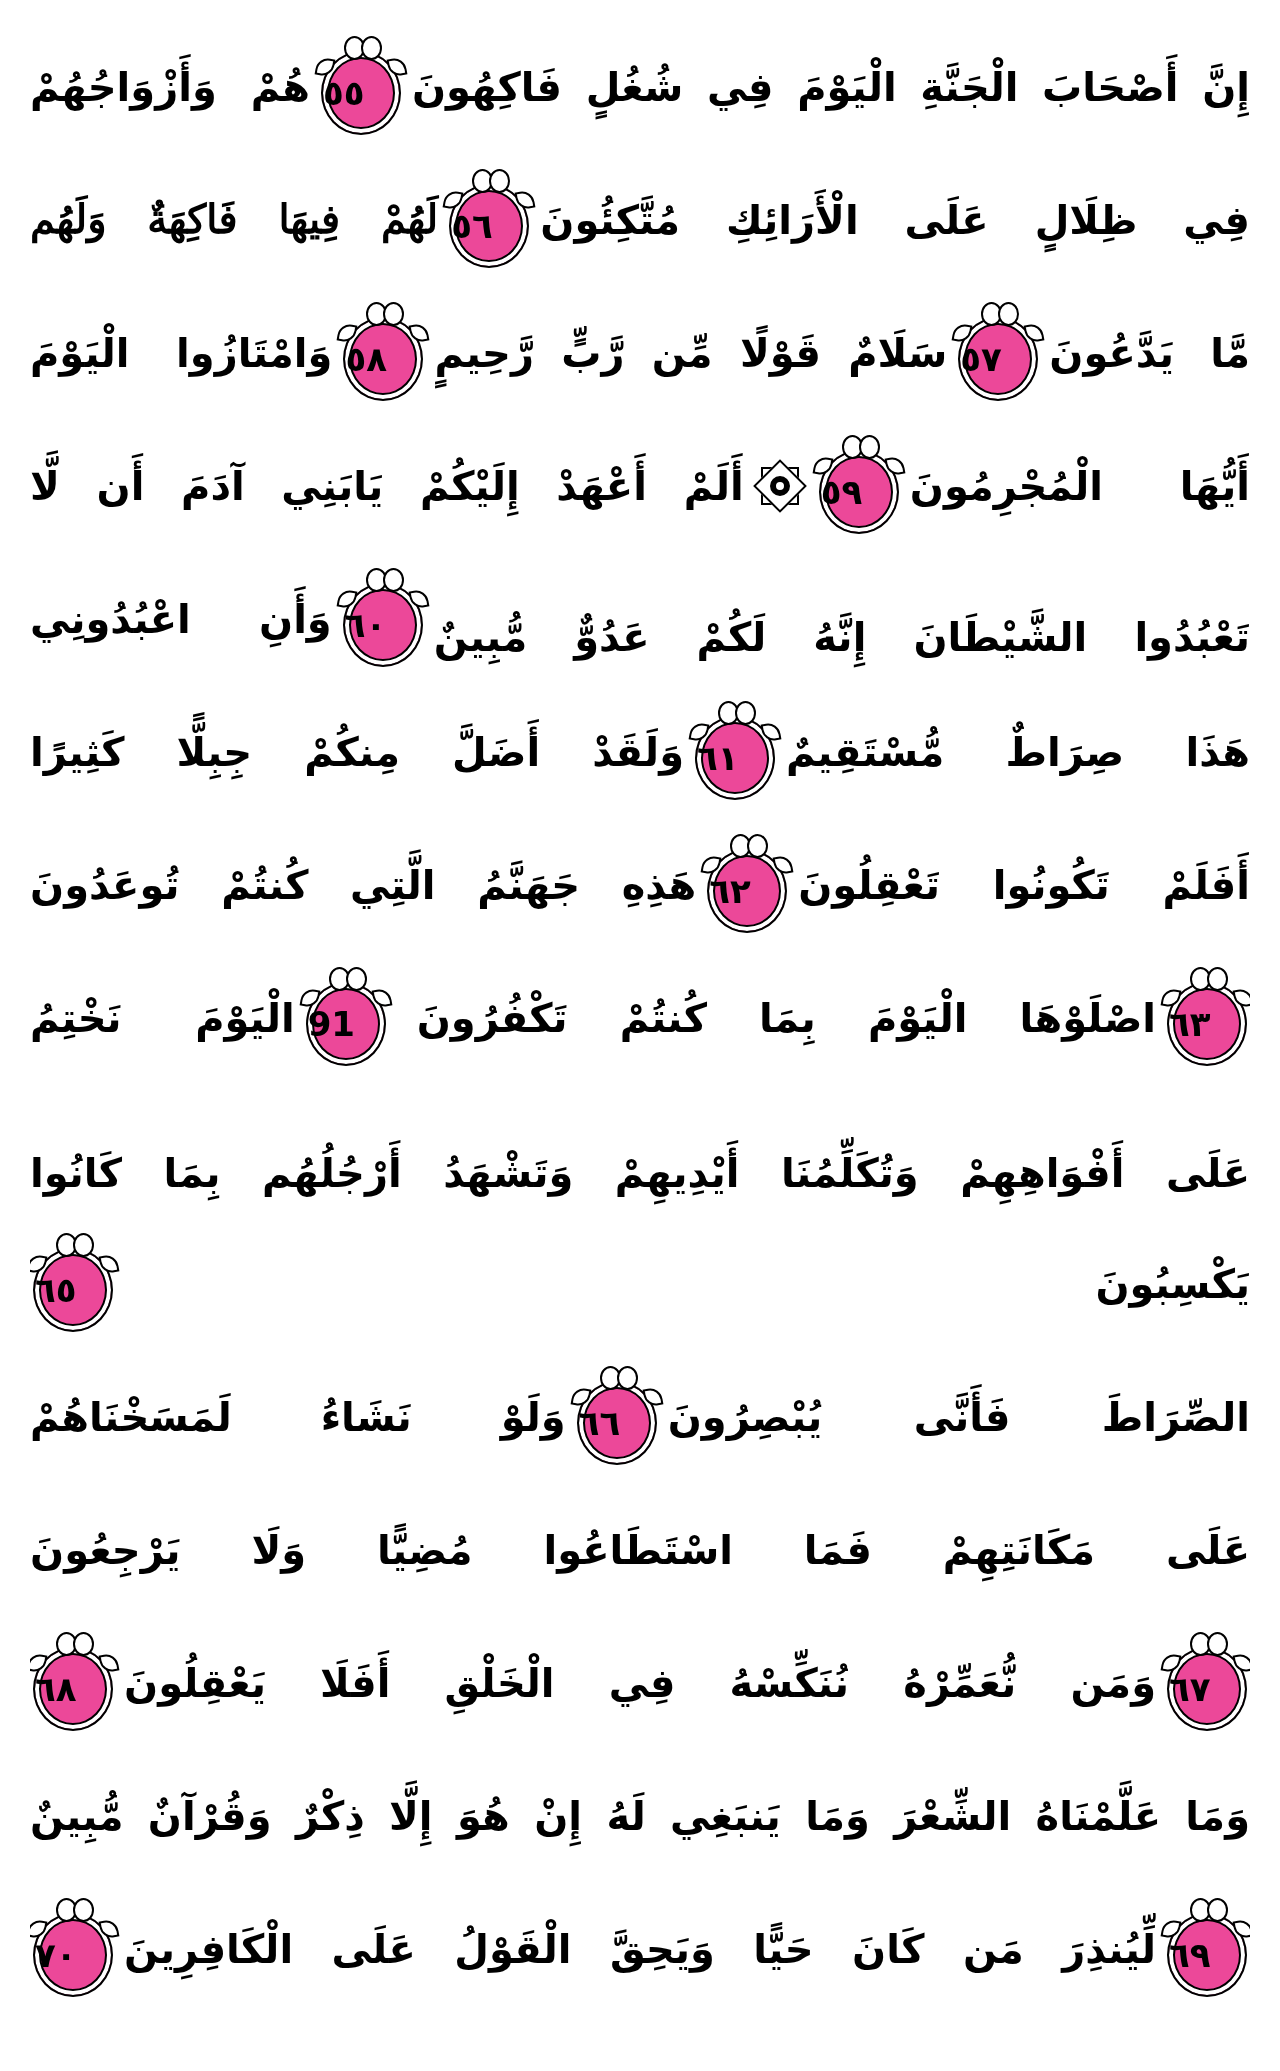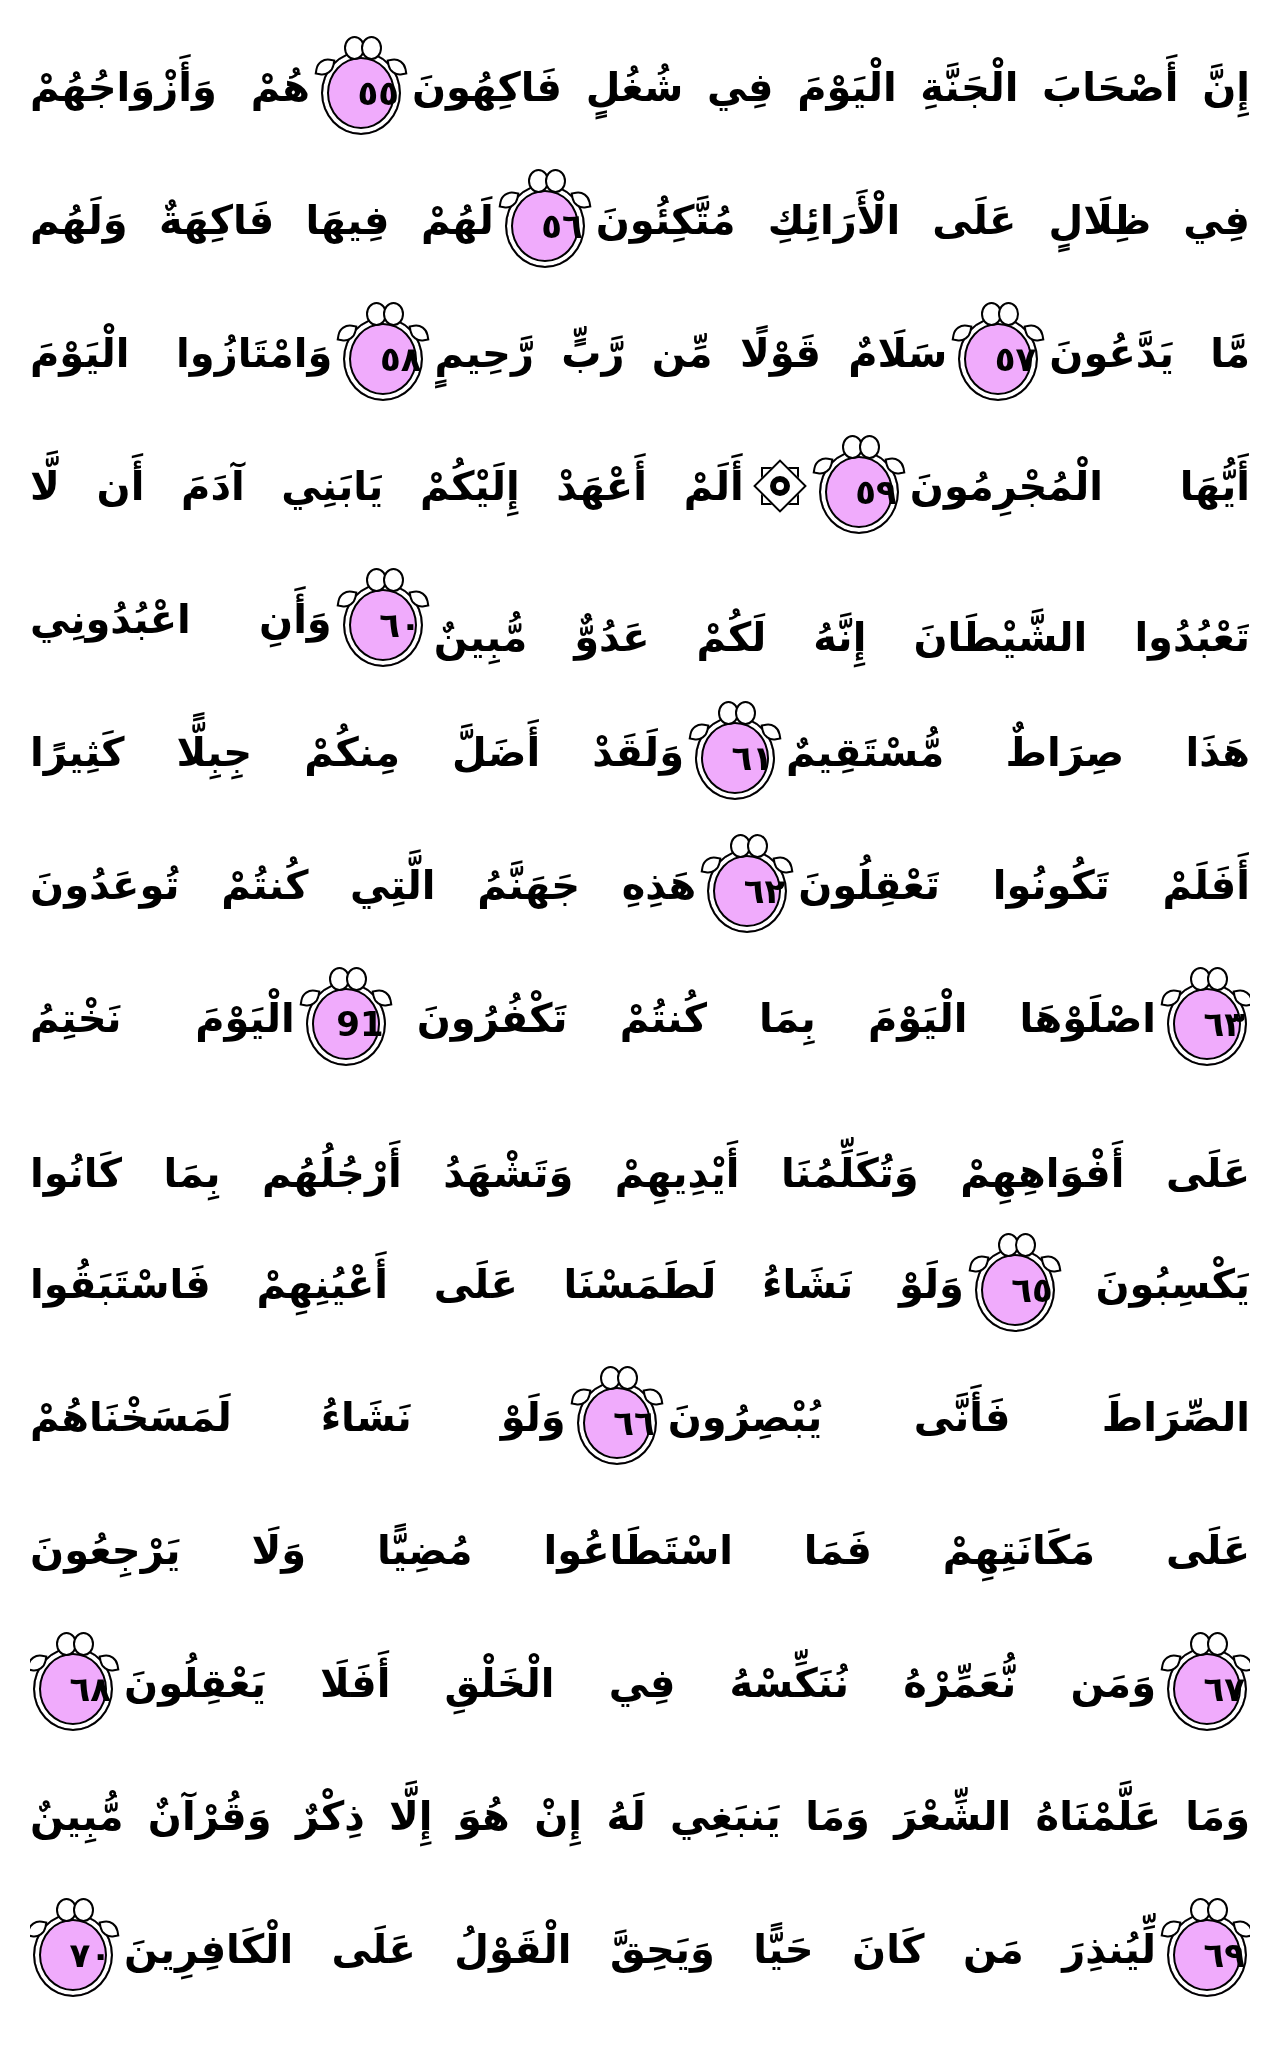--- a/index.html
+++ b/index.html
@@ -44,25 +44,25 @@
     position: relative;
     flex: 0 0 auto;
     width: 86px;
     height: 102px;
   }
   .vmark .ring {
     position: absolute;
     left: 3px; right: 3px; top: 15px; bottom: 3px;
     border: 2.5px solid #000;
     border-radius: 50%;
-    background: #f0abfc;
+    background: #ec4899;
     box-shadow: inset 0 0 0 4px #fff, inset 0 0 0 6px #000;
     display: flex;
     align-items: center;
-    justify-content: flex-start;
+    justify-content: flex-end;
   }
   .vmark .num {
     font-family: "DejaVu Sans", sans-serif;
     font-weight: 700;
     font-size: 34px;
     line-height: 1;
     color: #000;
     direction: ltr;
     unicode-bidi: bidi-override;
   }
@@ -138,21 +138,21 @@
       <span class="seg" style="flex-grow: 43;">فِي ظِلَالٍ عَلَى الْأَرَائِكِ مُتَّكِئُونَ</span>
       <span class="vmark">
         <span class="bump bl"></span>
         <span class="bump br"></span>
         <span class="leaf ll"></span>
         <span class="leaf lr"></span>
         <span class="ring">
           <span class="num">٥٦</span>
         </span>
       </span>
-      <span class="seg" style="flex-grow: 31;">لَهُمْ فِيهَا فَاكِهَةٌ وَلَهُم</span>
+      <span class="seg" style="flex-grow: 31; font-family: Liberation Serif, serif;">لَهُمْ فِيهَا فَاكِهَةٌ وَلَهُم</span>
     </div>
     <div class="line">
       <span class="seg" style="flex-grow: 15;">مَّا يَدَّعُونَ</span>
       <span class="vmark">
         <span class="bump bl"></span>
         <span class="bump br"></span>
         <span class="leaf ll"></span>
         <span class="leaf lr"></span>
         <span class="ring">
           <span class="num">٥٧</span>
@@ -256,21 +256,20 @@
       <span class="seg" style="flex-grow: 11;">يَكْسِبُونَ</span>
       <span class="vmark">
         <span class="bump bl"></span>
         <span class="bump br"></span>
         <span class="leaf ll"></span>
         <span class="leaf lr"></span>
         <span class="ring">
           <span class="num">٦٥</span>
         </span>
       </span>
-      <span class="seg" style="flex-grow: 59;">وَلَوْ نَشَاءُ لَطَمَسْنَا عَلَى أَعْيُنِهِمْ فَاسْتَبَقُوا</span>
     </div>
     <div class="line">
       <span class="seg" style="flex-grow: 31;">الصِّرَاطَ فَأَنَّى يُبْصِرُونَ</span>
       <span class="vmark">
         <span class="bump bl"></span>
         <span class="bump br"></span>
         <span class="leaf ll"></span>
         <span class="leaf lr"></span>
         <span class="ring">
           <span class="num">٦٦</span>

